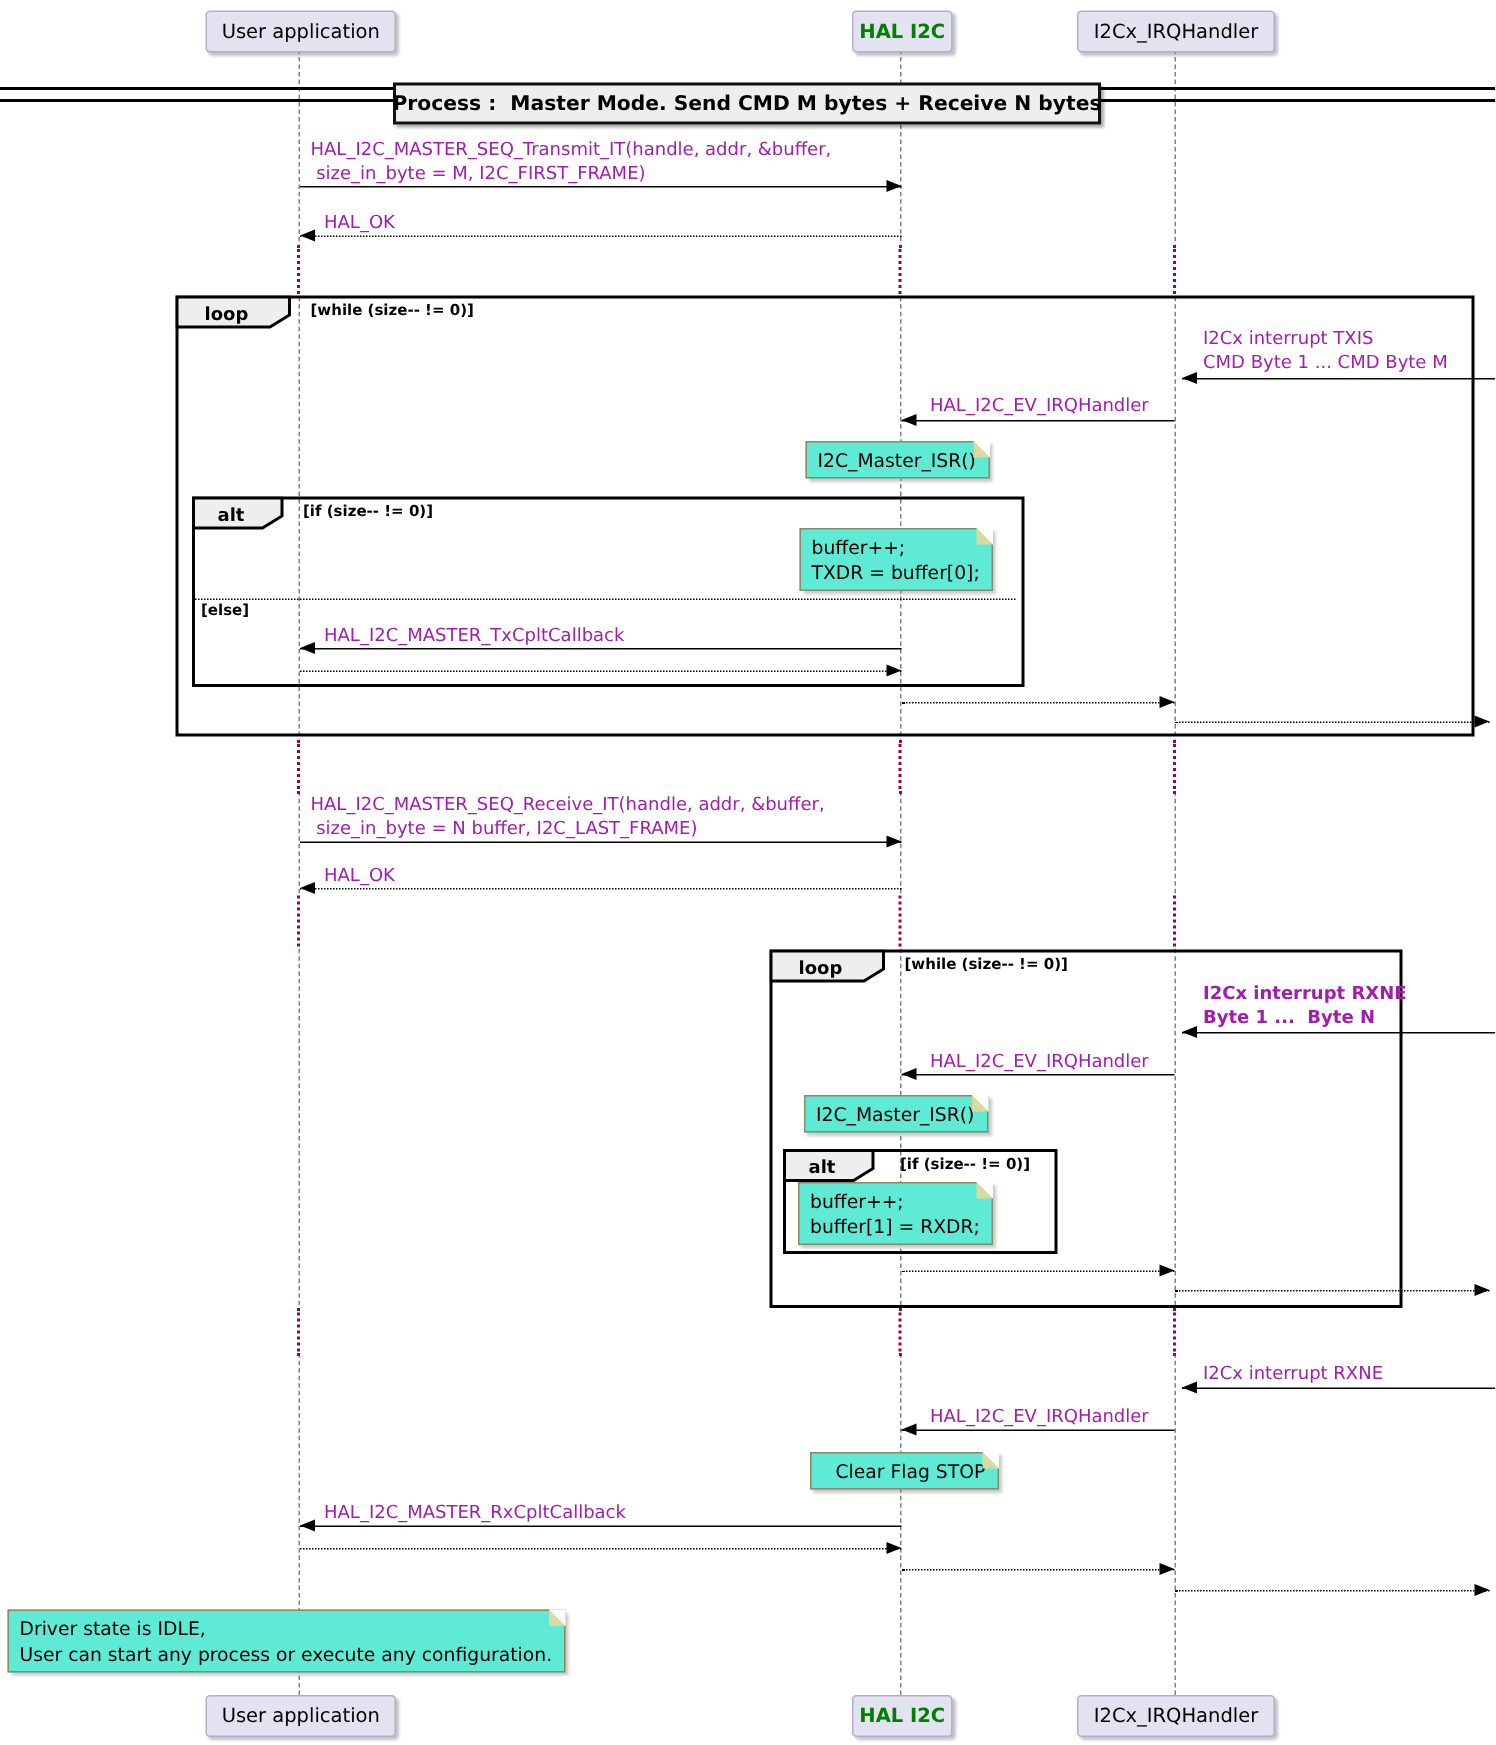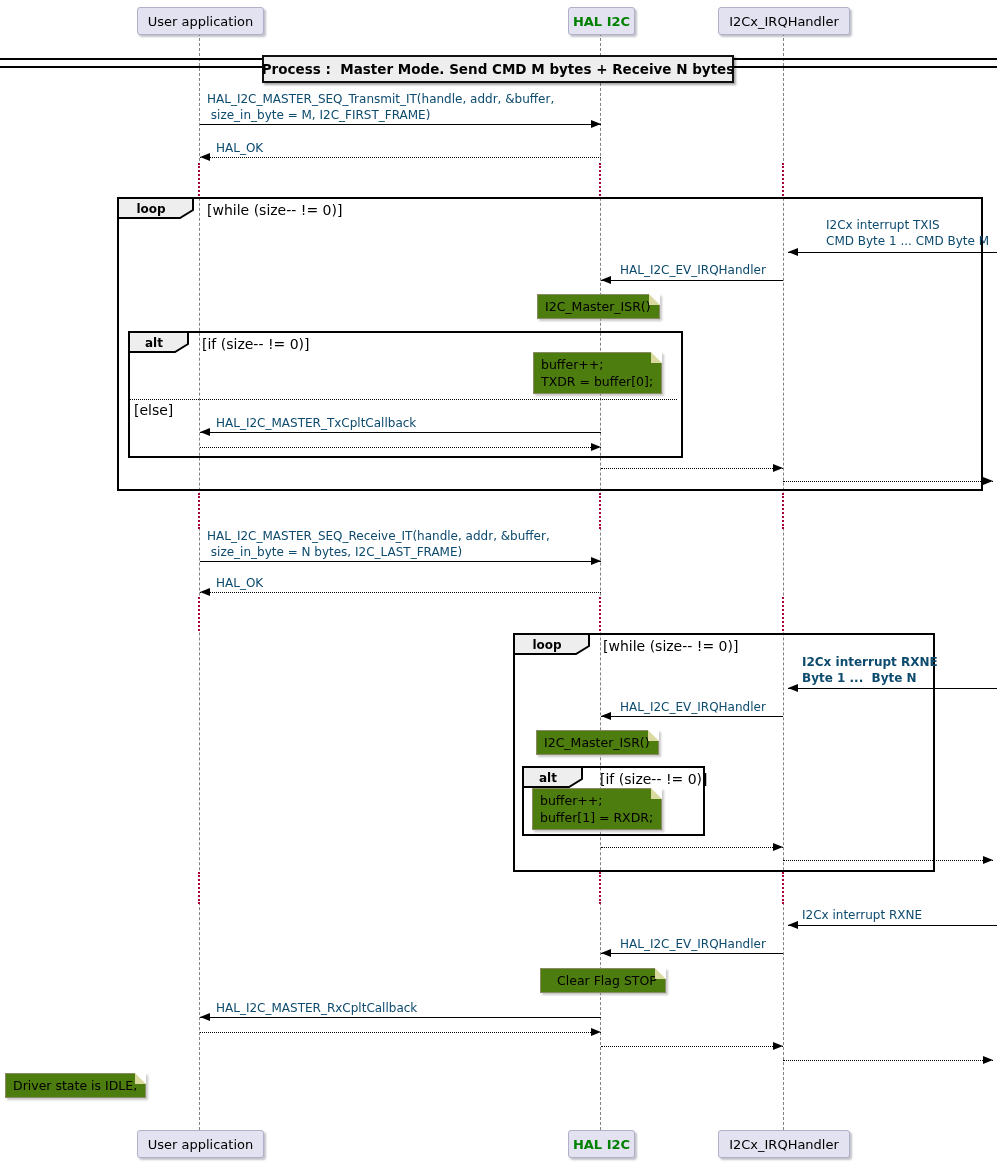--- a/index.html
+++ b/index.html
@@ -23,34 +23,34 @@
   .titlebox { position:absolute; background:#EEEEEE; border:2px solid #111;
               box-shadow:2px 2px 2px rgba(0,0,0,.35);
               display:flex; align-items:center; justify-content:center;
               font-size:13.5px; font-weight:bold; }
 
   .frame { position:absolute; border:2px solid #000;text-align:right; }
   .tab { position:absolute; left:-2px; top:-2px; }
   .tab polygon { fill:#EEEEEE; stroke:#000; stroke-width:2; }
   .tab text { font-family:"DejaVu Sans", sans-serif; font-size:12px; font-weight:bold;
               text-anchor:middle; fill:#000; }
-  .cond { position:absolute; font-size:14px; font-weight:normal; white-space:pre; }
+  .cond { position:absolute; font-size:10px; font-weight:bold; white-space:pre; }
   .elseline { position:absolute; height:0; border-top:1px dotted #000; }
 
   .line-solid { position:absolute; height:0; border-top:1.2px solid #000; }
   .line-dot   { position:absolute; height:0; border-top:1.2px dotted #000; }
   .ah-r { position:absolute; width:0; height:0;
           border-left:10px solid #000; border-top:4.5px solid transparent;
           border-bottom:4.5px solid transparent; }
   .ah-l { position:absolute; width:0; height:0;
           border-right:10px solid #000; border-top:4.5px solid transparent;
           border-bottom:4.5px solid transparent; }
-  .mlabel { position:absolute; font-size:12px; white-space:pre; color:#0c4a6e; line-height:16px; }
-
-  .note { position:absolute; background:#4d7c0f; border:1px solid #8a8a66;
+  .mlabel { position:absolute; font-size:12px; white-space:pre; color:#a21caf; line-height:16px; }
+
+  .note { position:absolute; background:#5eead4; border:1px solid #8a8a66;
           box-shadow:2px 2px 2px rgba(120,120,120,.4);
           font-size:12.5px; line-height:17px; padding:3px 8px 3px 7px;
           white-space:pre; }
   .note::before { content:""; position:absolute; top:-1px; right:-1px;
           border-width:0 11px 11px 0; border-style:solid;
           border-color:#fff #fff #d9d9a0 #fff; }
 </style>
 </head>
 <body>
 
@@ -111,21 +111,21 @@
   <div class="titlebox" style="left:262px; top:55px; width:468px; height:24px; white-space:pre;">Process :  Master Mode. Send CMD M bytes + Receive N bytes</div>
 
   <div class="mlabel" style="left:207px; top:91px;"><span>HAL_I2C_MASTER_SEQ_Transmit_IT(handle, addr, &amp;buffer,</span><br><span> size_in_byte = M, I2C_FIRST_FRAME)</span></div>
   <div class="line-solid" style="left:200px; top:124px; width:401px;"></div>
   <div class="ah-r" style="left:591px; top:120px;"></div>
 
   <div class="mlabel" style="left:216px; top:140px;">HAL_OK</div>
   <div class="line-dot" style="left:200px; top:157px; width:401px;"></div>
   <div class="ah-l" style="left:200px; top:153px;"></div>
 
-  <div class="mlabel" style="left:802px; top:217px;margin-left:24px;"><span>I2Cx interrupt TXIS</span><br><span>CMD Byte 1 ... CMD Byte M</span></div>
+  <div class="mlabel" style="left:802px; top:217px;"><span>I2Cx interrupt TXIS</span><br><span>CMD Byte 1 ... CMD Byte M</span></div>
   <div class="line-solid" style="left:788px; top:252px; width:209px;"></div>
   <div class="ah-l" style="left:788px; top:248px;"></div>
 
   <div class="mlabel" style="left:620px; top:262px;">HAL_I2C_EV_IRQHandler</div>
   <div class="line-solid" style="left:601px; top:280px; width:182px;"></div>
   <div class="ah-l" style="left:601px; top:276px;"></div>
 
   <div class="note" style="left:537px; top:294px;">I2C_Master_ISR()</div>
 
   <div class="note" style="left:533px; top:352px;"><span>buffer++;</span><br><span>TXDR = buffer[0];</span></div>
@@ -134,21 +134,21 @@
   <div class="line-solid" style="left:200px; top:432px; width:401px;"></div>
   <div class="ah-l" style="left:200px; top:428px;"></div>
   <div class="line-dot" style="left:200px; top:447px; width:401px;"></div>
   <div class="ah-r" style="left:591px; top:443px;"></div>
 
   <div class="line-dot" style="left:601px; top:468px; width:182px;"></div>
   <div class="ah-r" style="left:773px; top:464px;"></div>
   <div class="line-dot" style="left:783px; top:481px; width:210px;"></div>
   <div class="ah-r" style="left:983px; top:477px;"></div>
 
-  <div class="mlabel" style="left:207px; top:528px;"><span>HAL_I2C_MASTER_SEQ_Receive_IT(handle, addr, &amp;buffer,</span><br><span> size_in_byte = N bytes, I2C_LAST_FRAME)</span></div>
+  <div class="mlabel" style="left:207px; top:528px;"><span>HAL_I2C_MASTER_SEQ_Receive_IT(handle, addr, &amp;buffer,</span><br><span> size_in_byte = N buffer, I2C_LAST_FRAME)</span></div>
   <div class="line-solid" style="left:200px; top:561px; width:401px;"></div>
   <div class="ah-r" style="left:591px; top:557px;"></div>
 
   <div class="mlabel" style="left:216px; top:575px;">HAL_OK</div>
   <div class="line-dot" style="left:200px; top:592px; width:401px;"></div>
   <div class="ah-l" style="left:200px; top:588px;"></div>
 
   <div class="mlabel" style="left:802px; top:654px;font-weight:bold;"><span>I2Cx interrupt RXNE</span><br><span>Byte 1 ...  Byte N</span></div>
   <div class="line-solid" style="left:788px; top:688px; width:209px;"></div>
   <div class="ah-l" style="left:788px; top:684px;"></div>
@@ -179,21 +179,21 @@
   <div class="mlabel" style="left:216px; top:1000px;">HAL_I2C_MASTER_RxCpltCallback</div>
   <div class="line-solid" style="left:200px; top:1017px; width:401px;"></div>
   <div class="ah-l" style="left:200px; top:1013px;"></div>
   <div class="line-dot" style="left:200px; top:1032px; width:401px;"></div>
   <div class="ah-r" style="left:591px; top:1028px;"></div>
   <div class="line-dot" style="left:601px; top:1046px; width:182px;"></div>
   <div class="ah-r" style="left:773px; top:1042px;"></div>
   <div class="line-dot" style="left:783px; top:1060px; width:210px;"></div>
   <div class="ah-r" style="left:983px; top:1056px;"></div>
 
-  <div class="note" style="left:5px; top:1073px;"><span>Driver state is IDLE,</span><br></div>
+  <div class="note" style="left:5px; top:1073px;"><span>Driver state is IDLE,</span><br><span>User can start any process or execute any configuration.</span></div>
 
   <div class="participant" style="left:137px; top:7px; width:125px;">User application</div>
   <div class="participant green" style="left:568px; top:7px; width:65px;">HAL I2C</div>
   <div class="participant" style="left:718px; top:7px; width:130px;">I2Cx_IRQHandler</div>
 
   <div class="participant" style="left:137px; top:1130px; width:125px;">User application</div>
   <div class="participant green" style="left:568px; top:1130px; width:65px;">HAL I2C</div>
   <div class="participant" style="left:718px; top:1130px; width:130px;">I2Cx_IRQHandler</div>
 
 </div>

